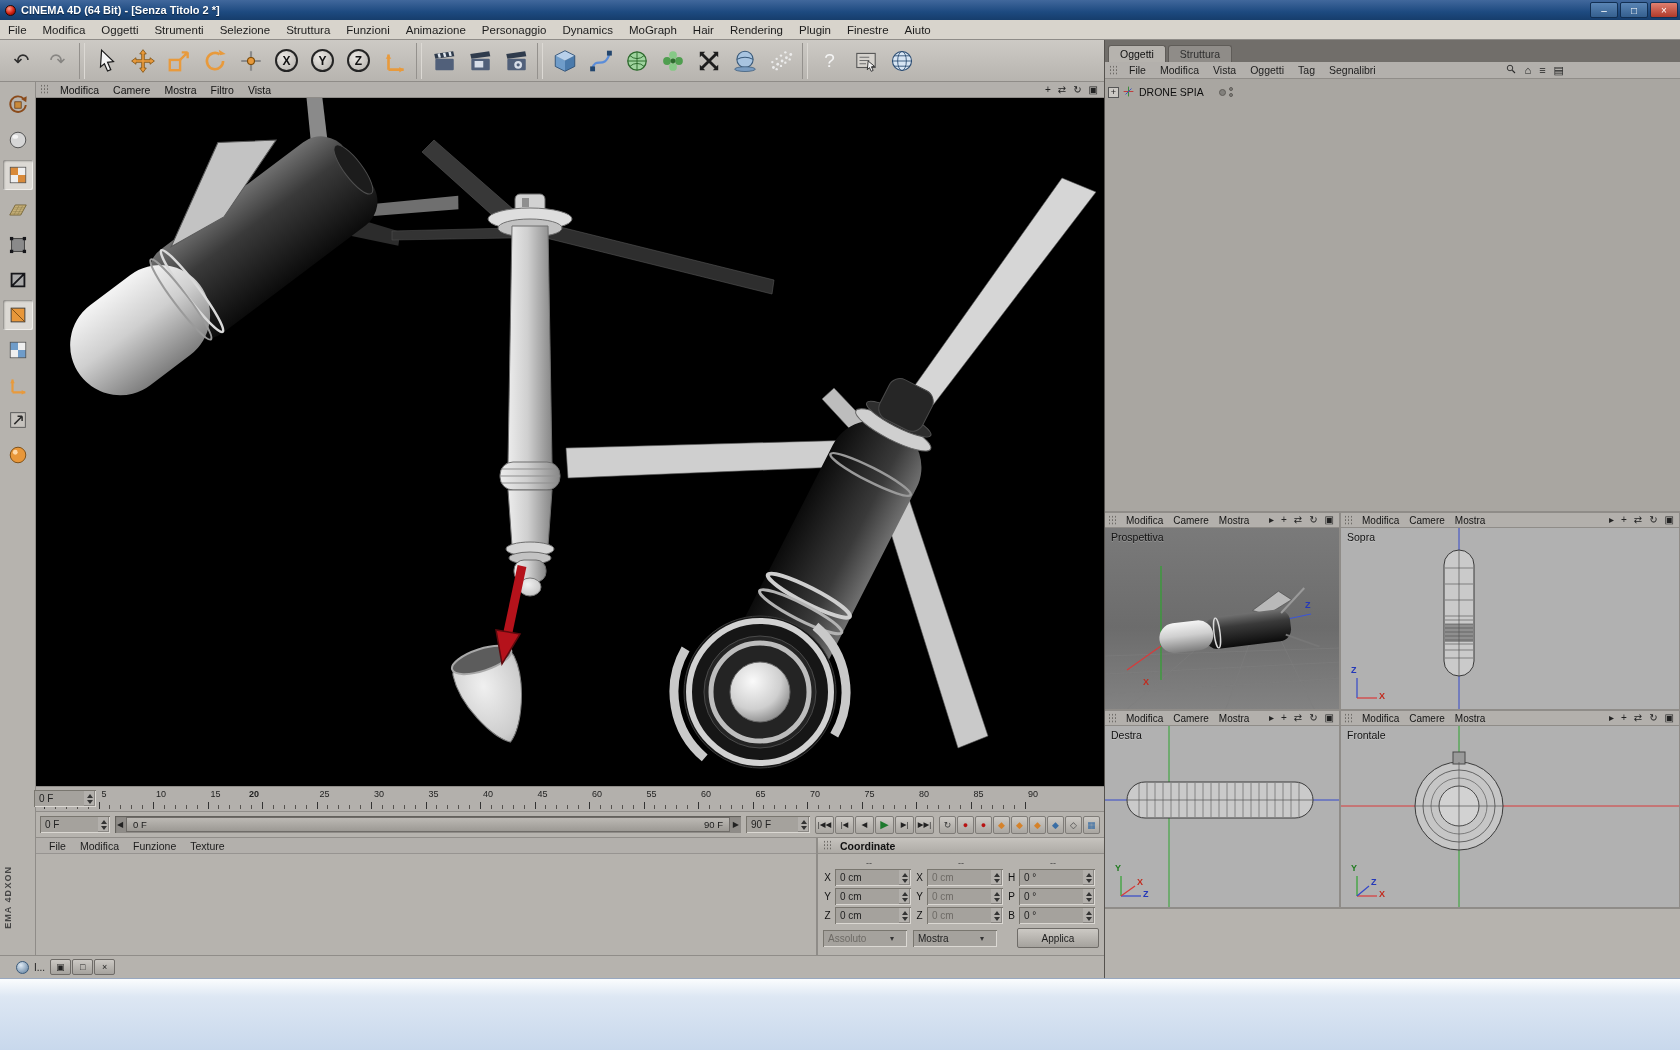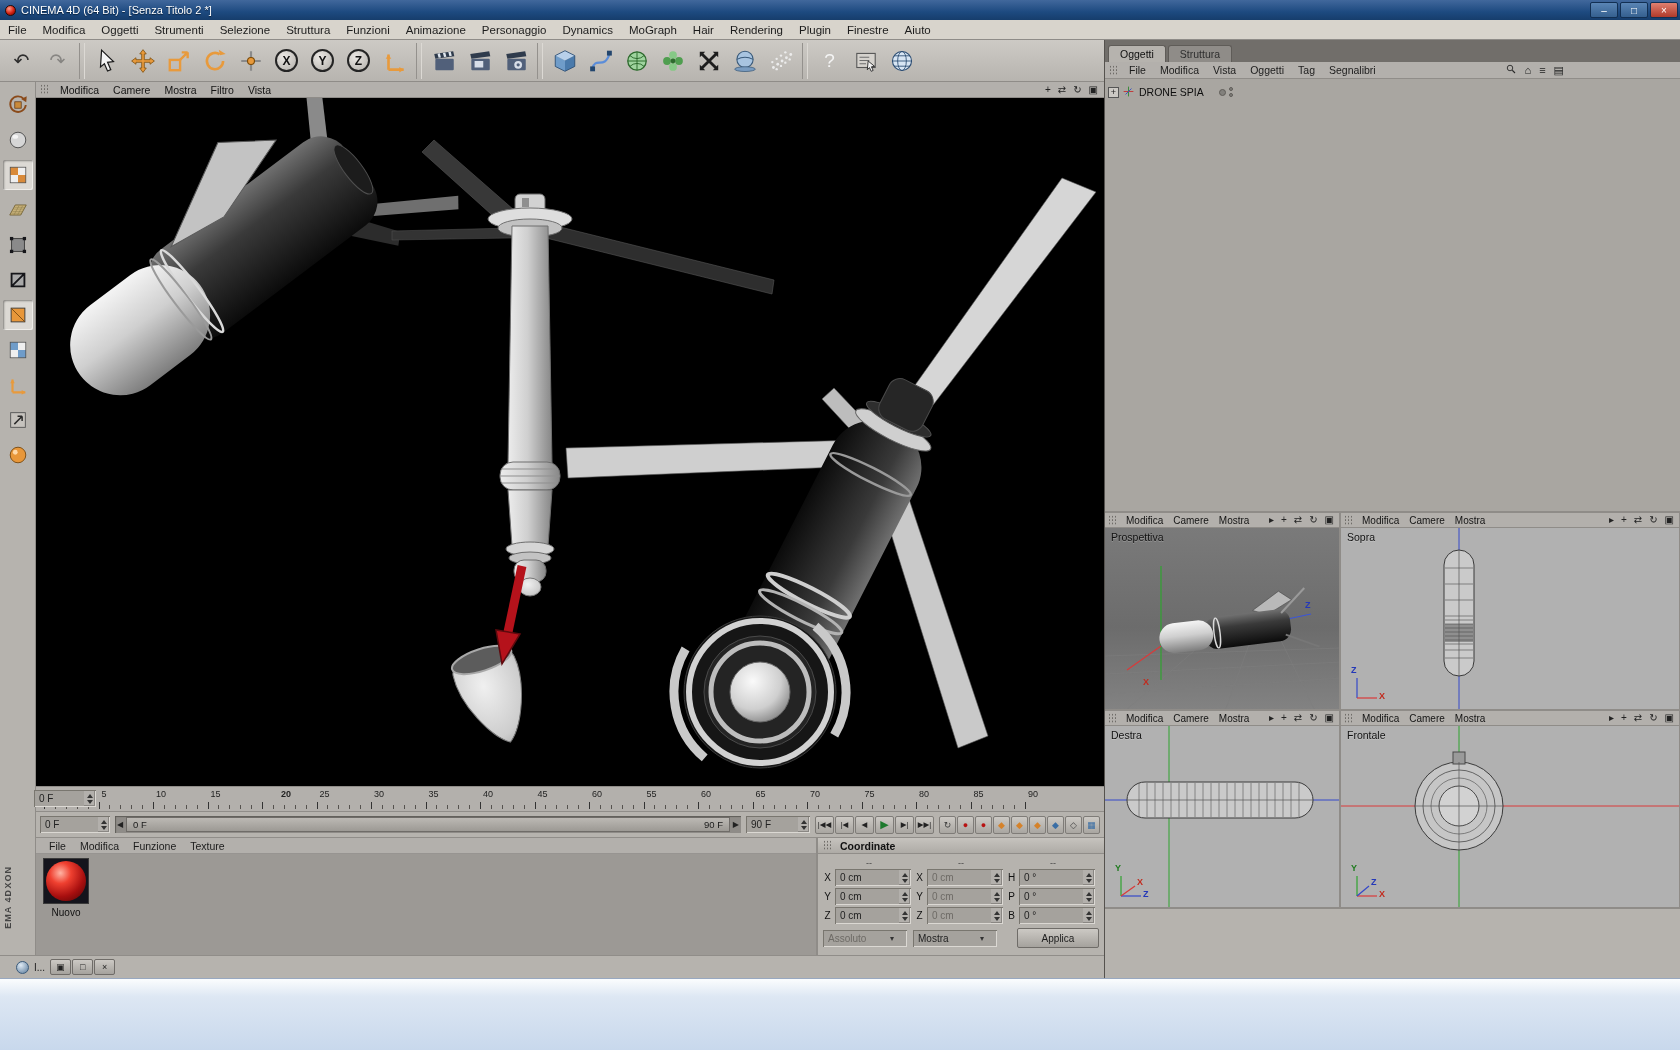--- a/index.html
+++ b/index.html
@@ -2,21 +2,21 @@
 <html><head>
 <meta charset="utf-8">
 <style>
   html,body{margin:0;padding:0;background:#666;}
   *{box-sizing:border-box;}
   #app{position:relative;width:1680px;height:1050px;background:#b6b3ae;font-family:"Liberation Sans",sans-serif;overflow:hidden;color:#1c1c1c;}
 
   
   .titlebar{position:absolute;left:0;top:0;width:1680px;height:20px;background:linear-gradient(#41689c,#1d4a80 60%,#163d6c);display:flex;align-items:center;gap:5px;padding:0 2px 0 5px;}
   .app-icon{width:11px;height:11px;border-radius:50%;background:radial-gradient(circle at 35% 30%,#ff9a8a,#d42010 55%,#5f0a05);border:1px solid #2a0a05;}
-  .title-text{color:#fff;font-size:11px;font-weight:normal;text-shadow:0 1px 1px #0a2038;}
+  .title-text{color:#fff;font-size:11px;font-weight:bold;text-shadow:0 1px 1px #0a2038;}
   .win-btns{margin-left:auto;display:flex;gap:2px;}
   .wbtn{width:28px;height:16px;display:flex;align-items:center;justify-content:center;color:#fff;font-size:10px;background:linear-gradient(#5a85b5,#35608f);border:1px solid #122f52;border-radius:2px;}
   .wbtn.close{background:linear-gradient(#e08070,#b03a2a);}
 
   
   .menubar{position:absolute;left:0;top:20px;width:1680px;height:20px;background:#d8d4cc;border-bottom:1px solid #8f8c88;display:flex;align-items:center;font-size:11.5px;}
   .menu-item{padding:2px 8px;}
 
   
   .toolbar{position:absolute;left:0;top:40px;width:1104px;height:42px;background:linear-gradient(#cdcac5,#b7b4af);border-bottom:1px solid #8f8c88;display:flex;align-items:center;padding:0 4px;gap:1px;overflow:hidden;}
@@ -612,21 +612,21 @@
           <div class="tick major" style="left: 934.5px;"></div>
           <div class="tick" style="left: 945.4px;"></div>
           <div class="tick" style="left: 956.3px;"></div>
           <div class="tick" style="left: 967.2px;"></div>
           <div class="tick" style="left: 978.1px;"></div>
           <div class="tick major" style="left: 989px;"></div>
           <span class="tick-label" style="left: 10px;">0</span>
           <span class="tick-label" style="left: 64.5px;">5</span>
           <span class="tick-label" style="left: 119px;">10</span>
           <span class="tick-label" style="left: 173.5px;">15</span>
-          <span class="tick-label" style="left: 244px; font-weight: bold;">20</span>
+          <span class="tick-label" style="left: 212px; font-weight: bold;">20</span>
           <span class="tick-label" style="left: 282.5px;">25</span>
           <span class="tick-label" style="left: 337px;">30</span>
           <span class="tick-label" style="left: 391.5px;">35</span>
           <span class="tick-label" style="left: 446px;">40</span>
           <span class="tick-label" style="left: 500.5px;">45</span>
           <span class="tick-label" style="left: 555px;">60</span>
           <span class="tick-label" style="left: 609.5px;">55</span>
           <span class="tick-label" style="left: 664px;">60</span>
           <span class="tick-label" style="left: 718.5px;">65</span>
           <span class="tick-label" style="left: 773px;">70</span>
@@ -691,26 +691,20 @@
 
     <div class="bottom-panels">
 
       <div class="materials">
         <div class="mat-menu" id="matMenu">
             <span class="vp-menu-item">File</span>
             <span class="vp-menu-item">Modifica</span>
             <span class="vp-menu-item">Funzione</span>
             <span class="vp-menu-item">Texture</span>
           </div>
-        <div class="mat-content">
-          <div class="mat-item">
-            <div class="mat-thumb"></div>
-            <div class="mat-label">Nuovo</div>
-          </div>
-        </div>
       </div>
 
       <div class="coords">
         <div class="panel-header">
           <div class="grip"></div>
           <span>Coordinate</span>
         </div>
         <div class="coord-body">
           <div class="coord-headers" id="coordHeaders">
               <span class="coord-header">--</span>

